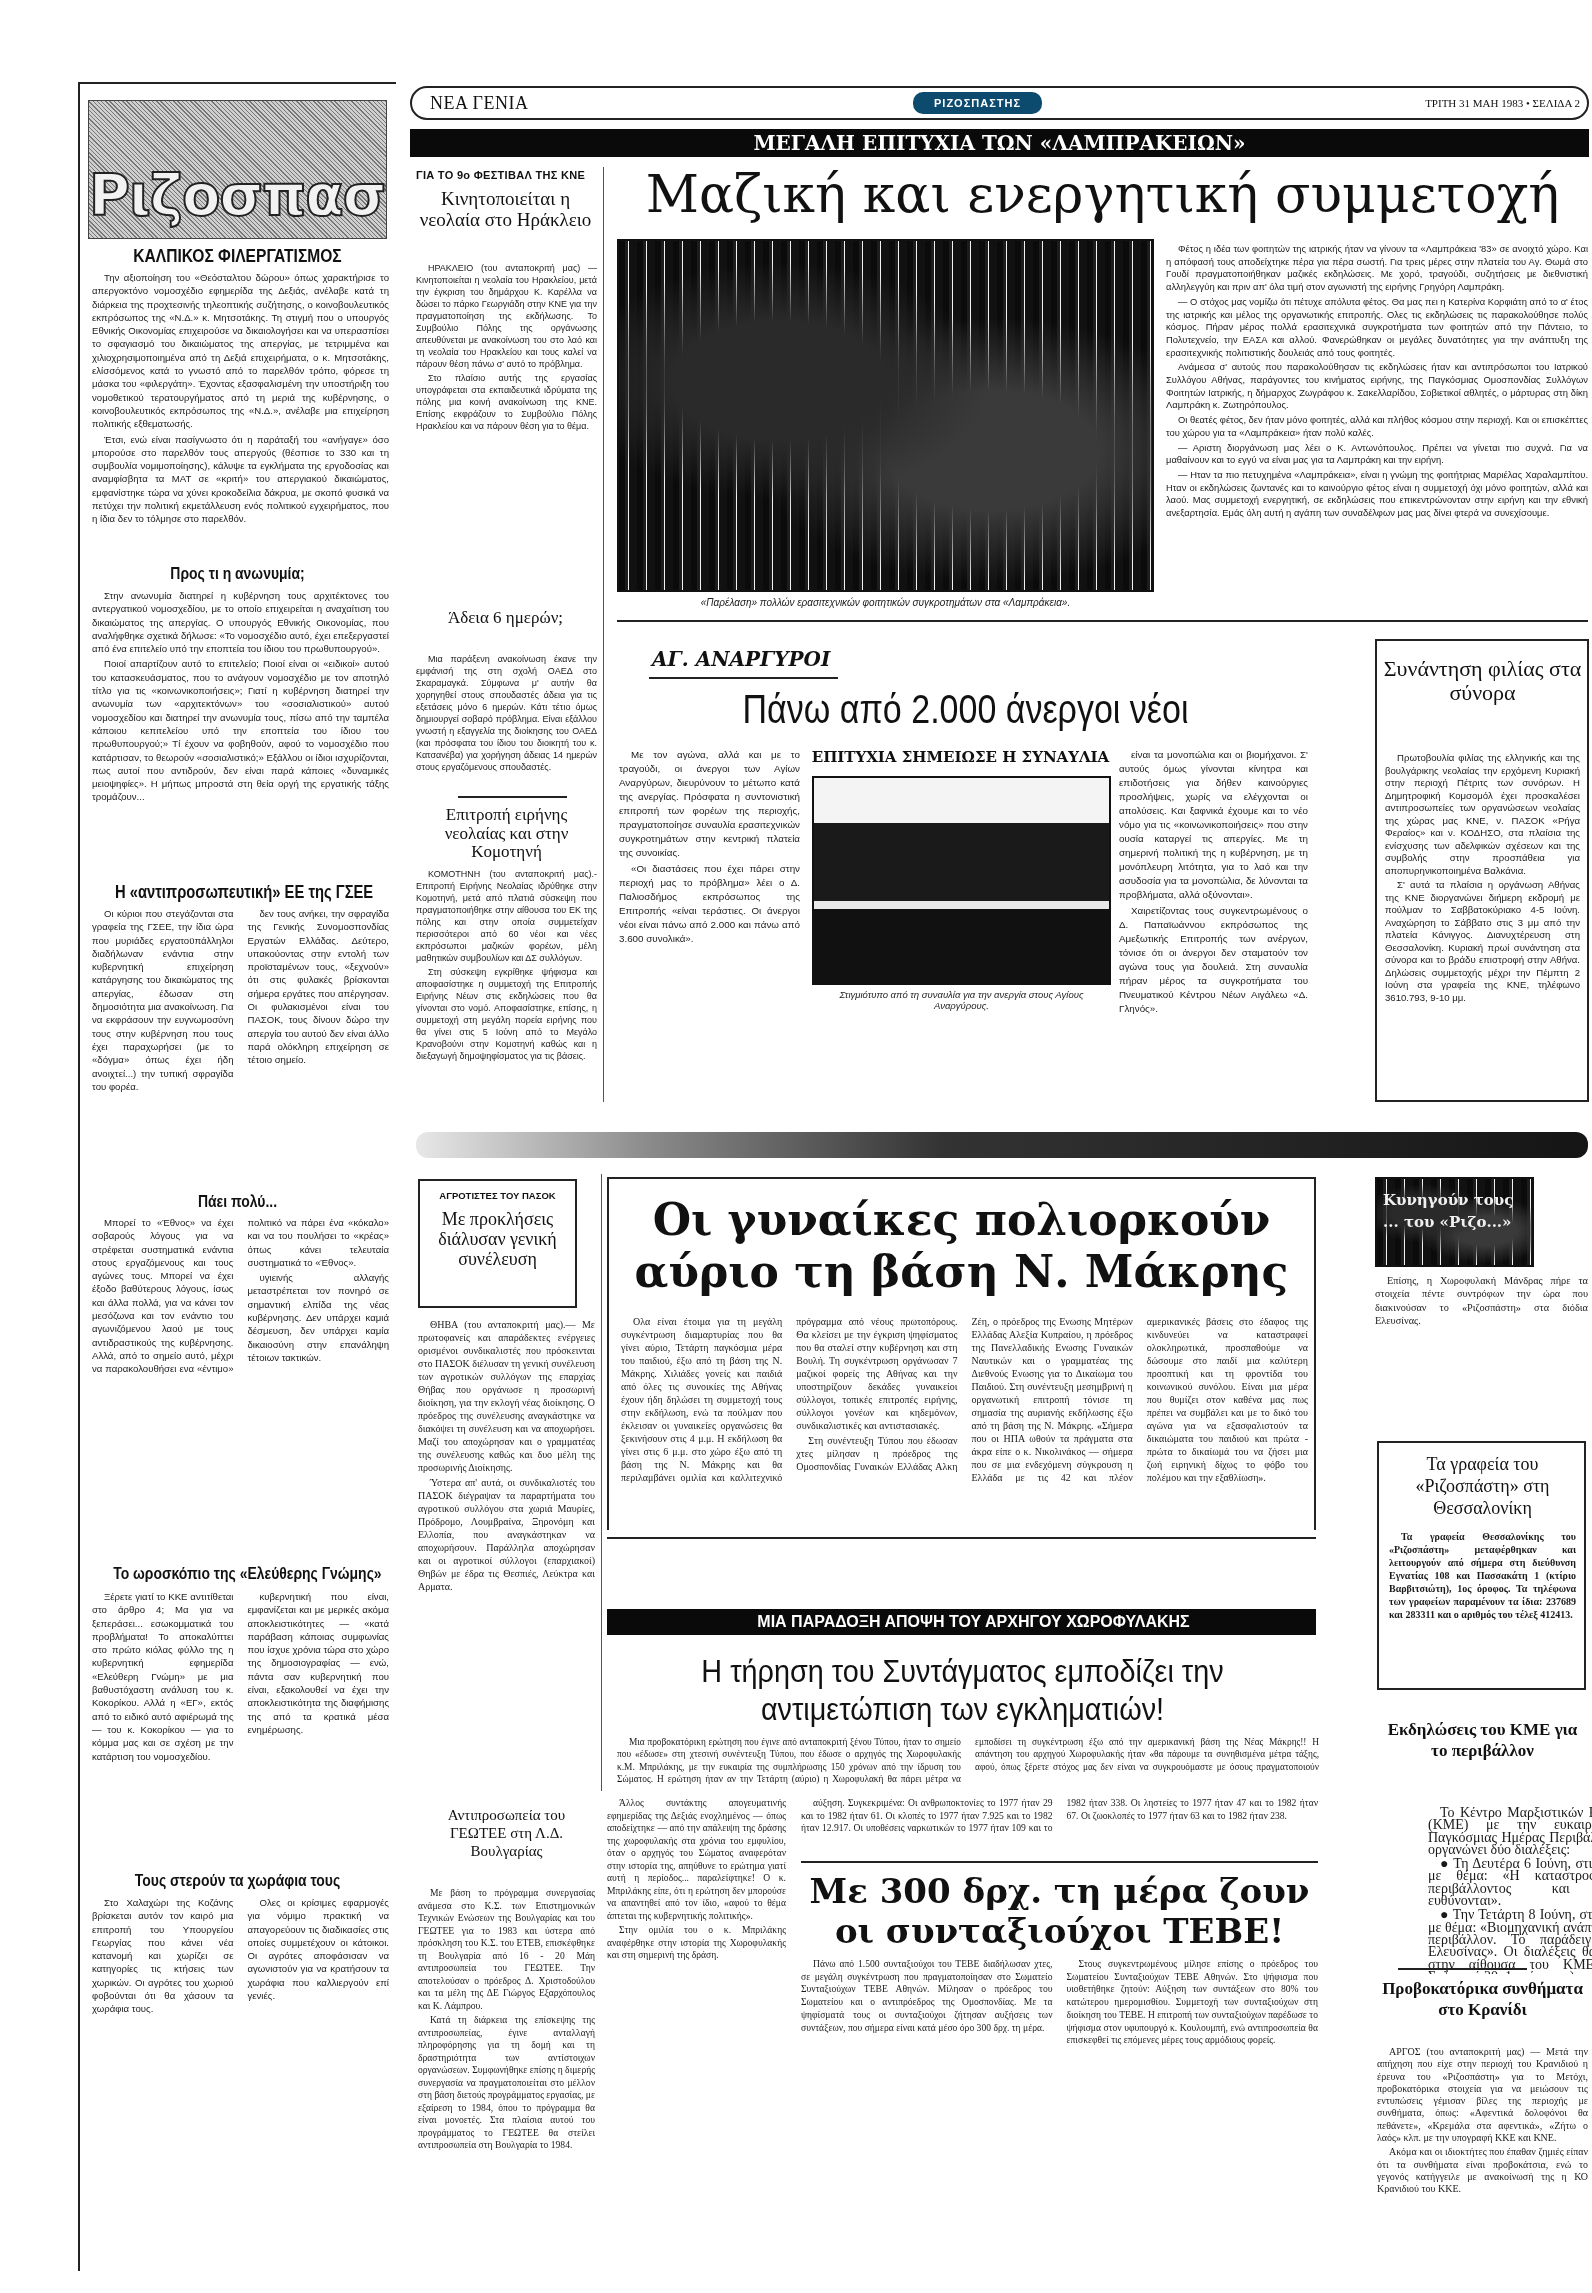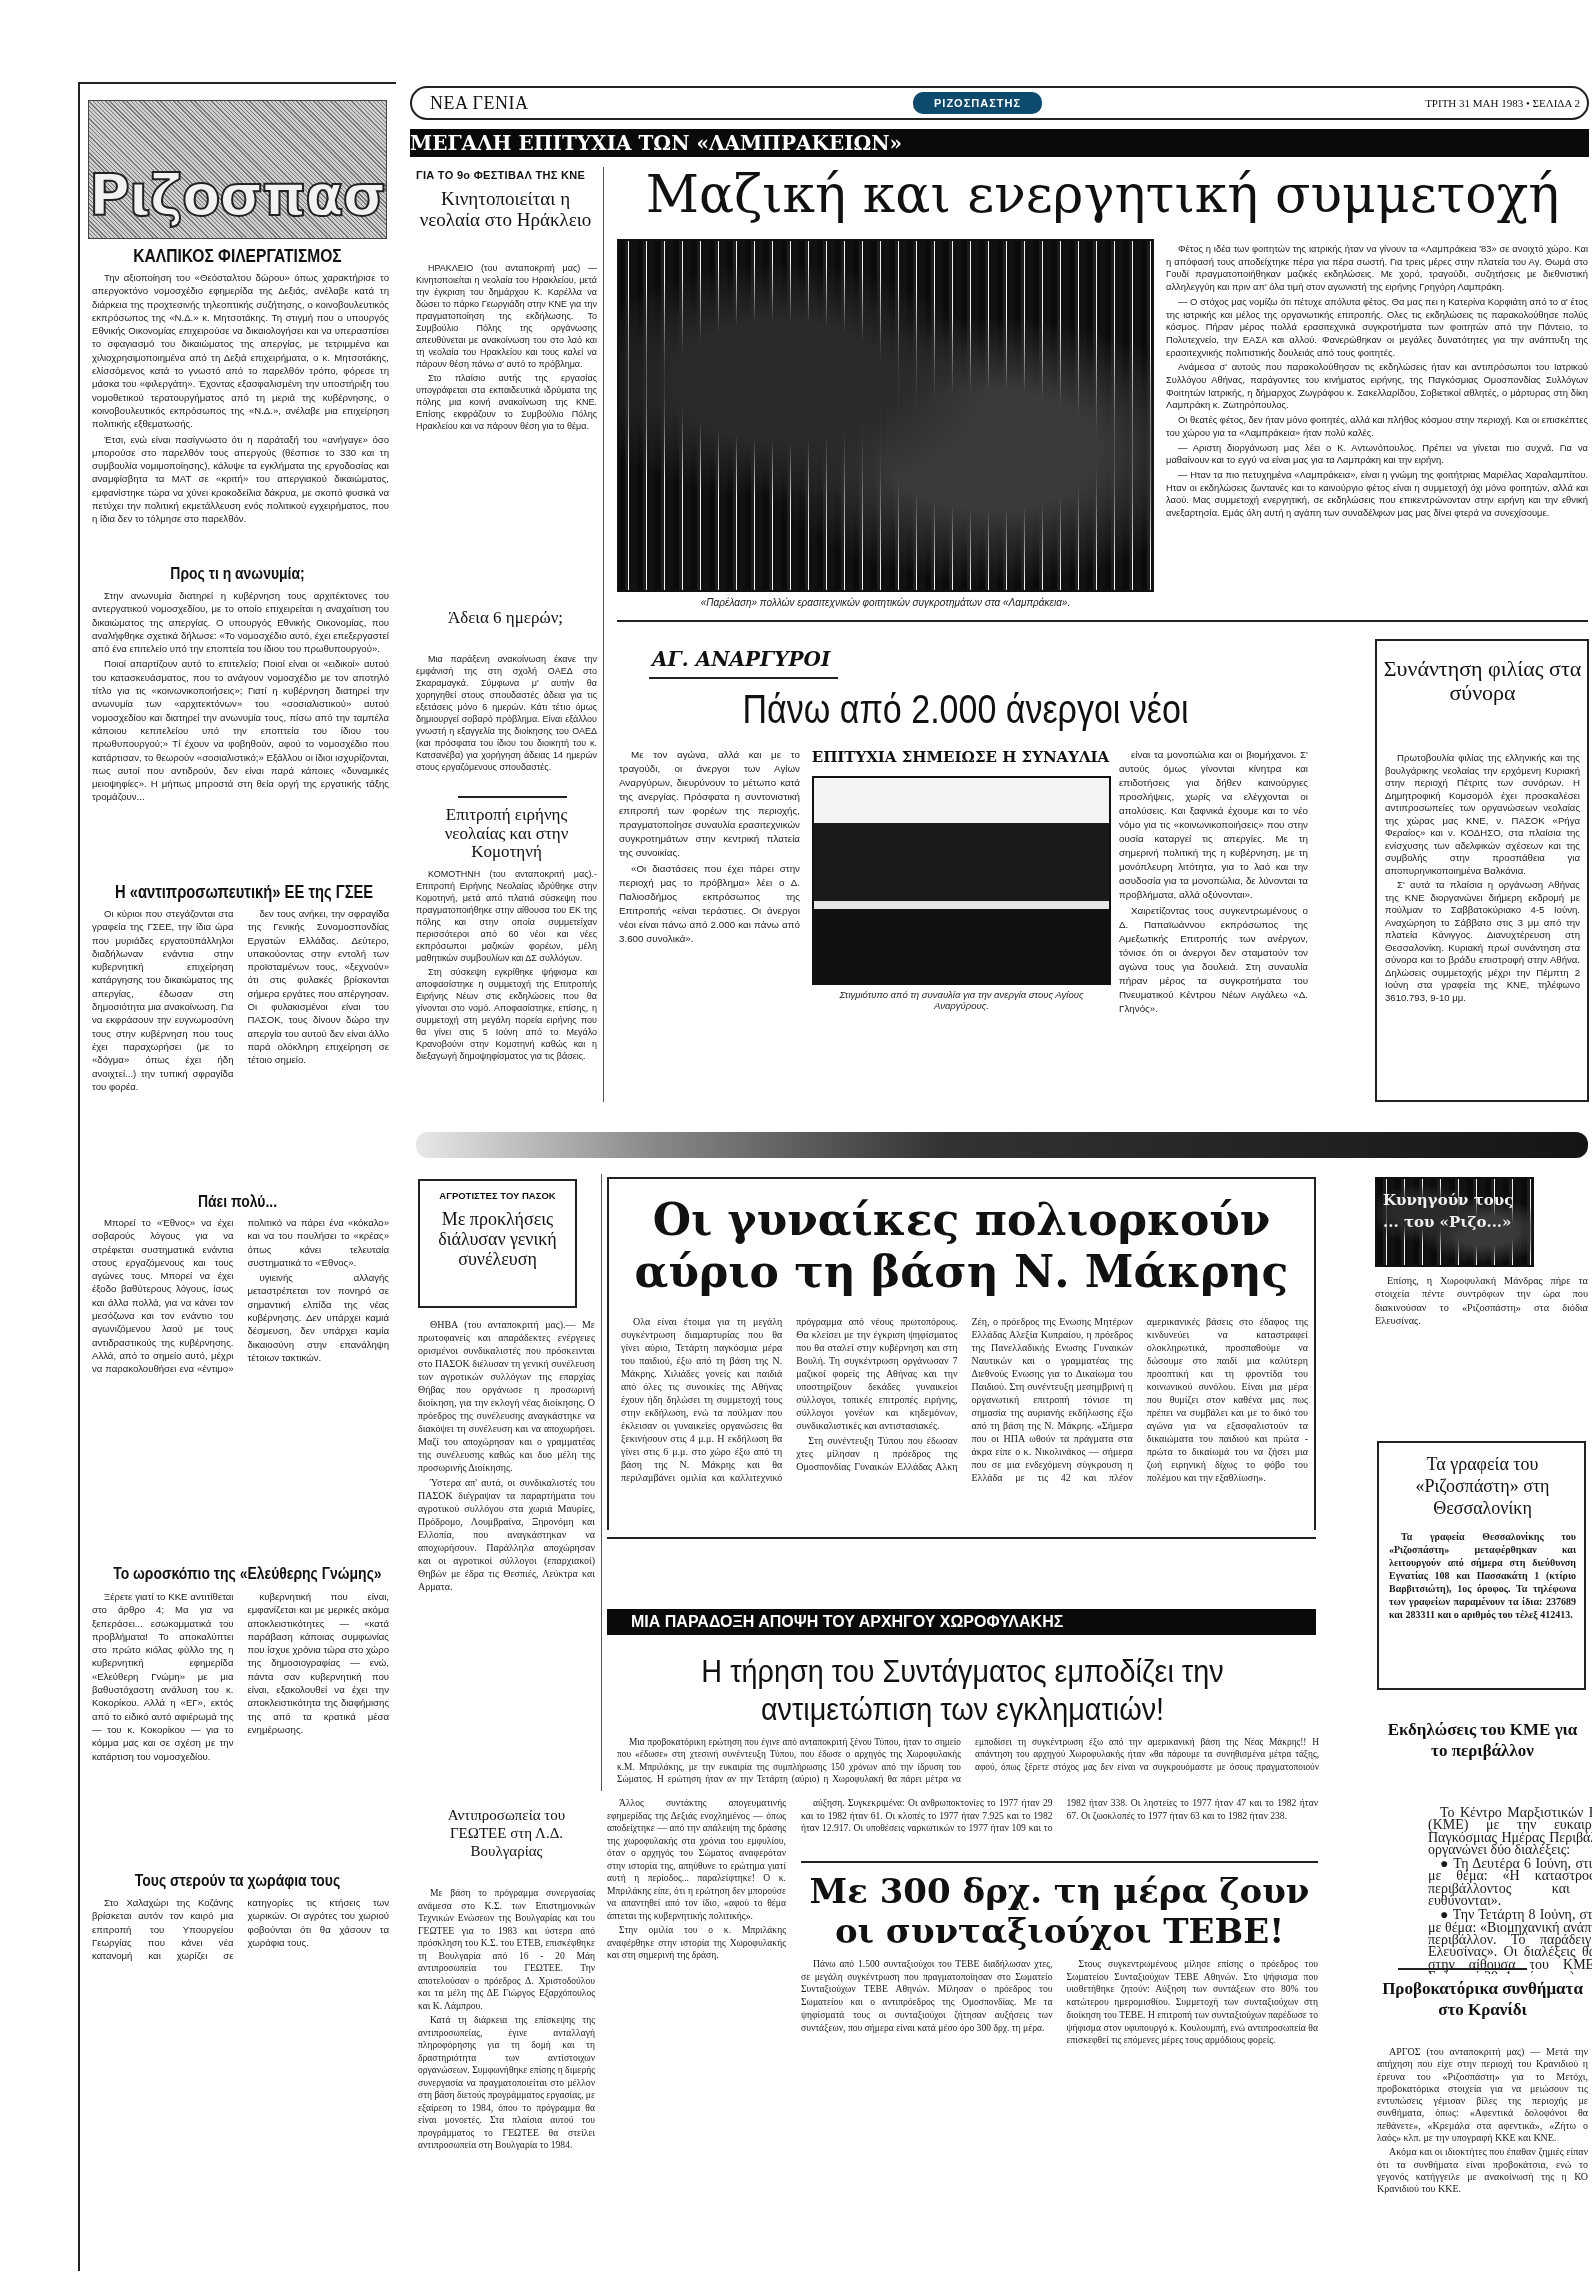--- a/index.html
+++ b/index.html
@@ -23,21 +23,21 @@
       linear-gradient(#999,#555); border: 1px solid #444; overflow: hidden; }
   .logo-text { position: absolute; left: 0; right: 0; bottom: 10px; text-align: center; font-family: "DejaVu Sans", sans-serif; font-weight: bold; font-size: 56px; color: #f2f2f2; -webkit-text-stroke: 2px #222; letter-spacing: -1px; }
   .sec-title { font-family: "Liberation Sans", sans-serif; font-weight: bold; text-align: center; color: #111; transform: scaleX(0.82); transform-origin: center; white-space: nowrap; }
 
   
   .masthead { left: 410px; top: 86px; width: 1179px; height: 34px; border: 2px solid #222; border-radius: 18px; }
   .mast-left { left: 430px; top: 93px; font-family: "Liberation Serif", serif; font-size: 18px; letter-spacing: 0.5px; }
   .mast-center { left: 913px; top: 92px; width: 129px; height: 22px; background: #0c4a6e; color: #fff; border-radius: 10px; font-family: "Liberation Sans", sans-serif; font-weight: bold; font-size: 11px; text-align: center; line-height: 22px; letter-spacing: 1px; }
   .mast-right { right: 12px; top: 97px; font-family: "Liberation Serif", serif; font-size: 11px; }
 
-  .black-banner { background: #0a0a0a; color: #fff; font-family: "DejaVu Serif", serif; font-weight: bold; text-align: left; white-space: nowrap; }
+  .black-banner { background: #0a0a0a; color: #fff; font-family: "DejaVu Serif", serif; font-weight: bold; text-align: center; white-space: nowrap; }
   .rule { background: #222; height: 2px; }
   .vrule { background: #222; width: 2px; }
 
   .photo { background:
       radial-gradient(ellipse at 30% 40%, #2a2a2a 0 20%, transparent 40%),
       radial-gradient(ellipse at 70% 60%, #3a3a3a 0 20%, transparent 45%),
       repeating-linear-gradient(90deg, #0b0b0b 0 6px, #1d1d1d 6px 9px, #f2f2f2 9px 10px, #111 10px 18px);
       border: 2px solid #111; overflow: hidden; }
   .photo.light { background:
       linear-gradient(180deg, #f4f4f4 0 22%, #1a1a1a 22% 60%, #e8e8e8 60% 64%, #111 64% 100%);
@@ -81,20 +81,21 @@
 
 <div class="abs sec-title" style="left:86px;top:1564px;width:302px;font-size:17px;">Το ωροσκόπιο της «Ελεύθερης Γνώμης»</div>
 <div class="abs body-text cols2" style="left:92px;top:1590px;width:297px;height:269px;">
   <p>Ξέρετε γιατί το ΚΚΕ αντιτίθεται στο άρθρο 4; Μα για να ξεπεράσει... εσωκομματικά του προβλήματα! Το αποκαλύπτει στο πρώτο κιόλας φύλλο της η κυβερνητική εφημερίδα «Ελεύθερη Γνώμη» με μια βαθυστόχαστη ανάλυση του κ. Κοκορίκου. Αλλά η «ΕΓ», εκτός από το ειδικό αυτό αφιέρωμά της — του κ. Κοκορίκου — για το κόμμα μας και σε σχέση με την κατάρτιση του νομοσχεδίου.</p>
   <p>κυβερνητική που είναι, εμφανίζεται και με μερικές ακόμα αποκλειστικότητες — «κατά παράβαση κάποιας συμφωνίας που ίσχυε χρόνια τώρα στο χώρο της δημοσιογραφίας — ενώ, πάντα σαν κυβερνητική που είναι, εξακολουθεί να έχει την αποκλειστικότητα της διαφήμισης της από τα κρατικά μέσα ενημέρωσης.</p>
 </div>
 
 <div class="abs sec-title" style="left:88px;top:1871px;width:299px;font-size:17px;">Τους στερούν τα χωράφια τους</div>
 <div class="abs body-text cols2" style="left:92px;top:1896px;width:297px;height:368px;">
   <p>Στο Χαλαχώρι της Κοζάνης βρίσκεται αυτόν τον καιρό μια επιτροπή του Υπουργείου Γεωργίας που κάνει νέα κατανομή και χωρίζει σε κατηγορίες τις κτήσεις των χωρικών. Οι αγρότες του χωριού φοβούνται ότι θα χάσουν τα χωράφια τους.</p>
+  <p>Ολες οι κρίσιμες εφαρμογές για νόμιμο πρακτική να απαγορεύουν τις διαδικασίες στις οποίες συμμετέχουν οι κάτοικοι. Οι αγρότες αποφάσισαν να αγωνιστούν για να κρατήσουν τα χωράφια που καλλιεργούν επί γενιές.</p>
 </div>
 
 <div class="abs masthead"></div>
 <div class="abs mast-left">ΝΕΑ ΓΕΝΙΑ</div>
 <div class="abs mast-center">ΡΙΖΟΣΠΑΣΤΗΣ</div>
 <div class="abs mast-right">ΤΡΙΤΗ 31 ΜΑΗ 1983 • ΣΕΛΙΔΑ 2</div>
 
 <div class="abs black-banner" style="left:410px;top:129px;width:1179px;height:28px;font-size:20px;line-height:28px;">ΜΕΓΑΛΗ ΕΠΙΤΥΧΙΑ ΤΩΝ «ΛΑΜΠΡΑΚΕΙΩΝ»</div>
 
 <div class="abs cond" style="left:416px;top:169px;width:179px;font-size:11px;font-weight:bold;letter-spacing:0.3px;">ΓΙΑ ΤΟ 9ο ΦΕΣΤΙΒΑΛ ΤΗΣ ΚΝΕ</div>

